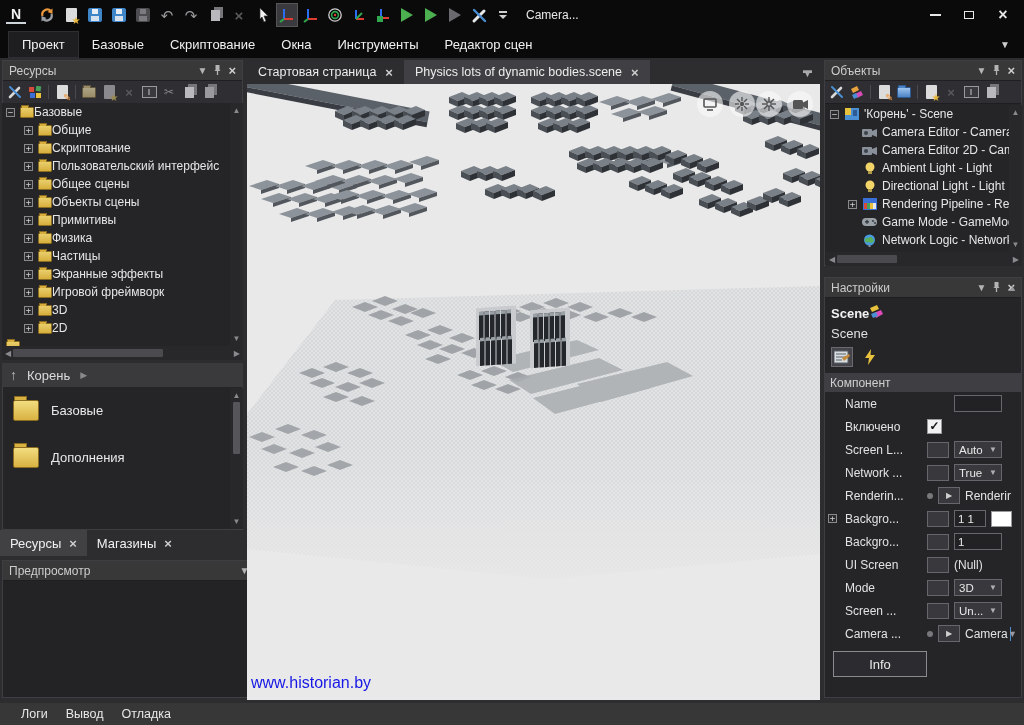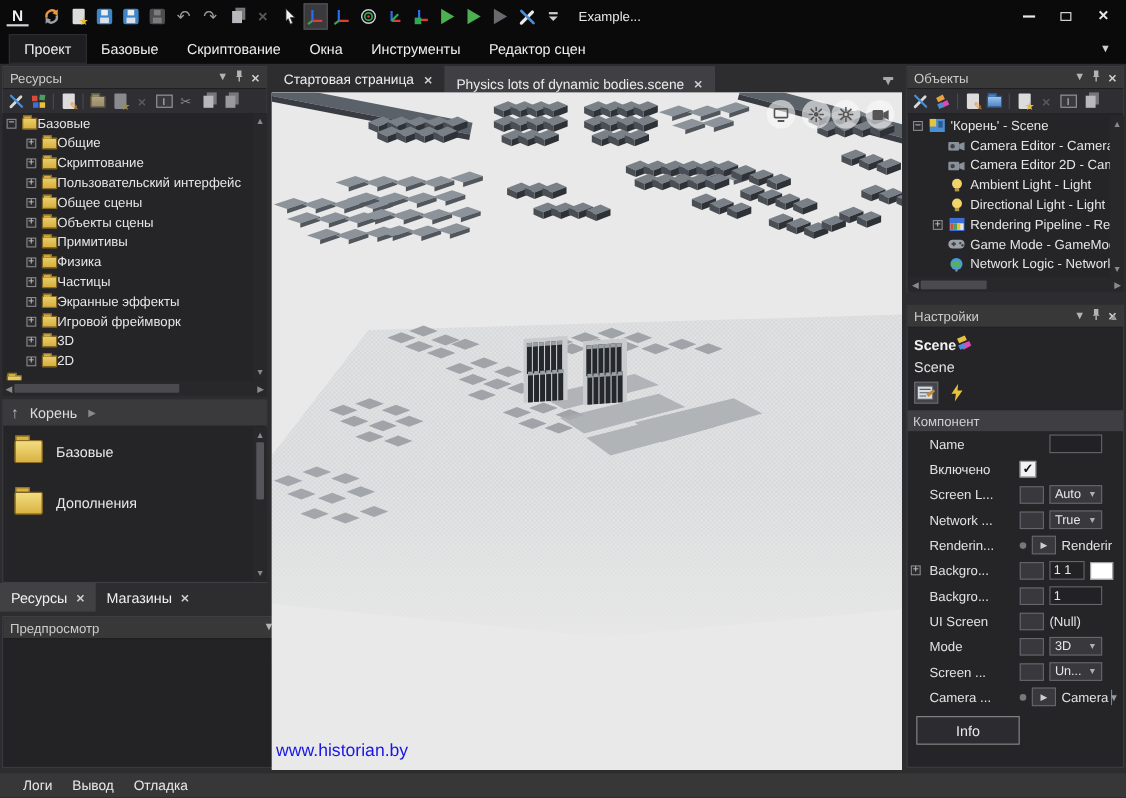--- a/index.html
+++ b/index.html
@@ -92,21 +92,21 @@
          display:flex;align-items:flex-start;}
   .ltab{display:flex;align-items:center;gap:8px;height:26px;padding:0 10px;color:#f0f0f0;font-size:13px;}
   .ltab.act{background:#414144;}
   .prev-panel{left:2px;top:560px;width:283px;height:138px;}
   .prev-body{position:absolute;left:0;top:20px;right:0;bottom:0;background:#232326;}
 
   
   .ctabs{position:absolute;left:247px;top:60px;width:573px;height:24px;background:#2d2d30;
          display:flex;align-items:center;}
   .ctab{display:flex;align-items:center;gap:9px;height:24px;padding:0 11px;color:#ececec;font-size:12.5px;white-space:nowrap;}
-  .ctab.act{background:#404044;align-items:flex-end;}
+  .ctab.act{background:#404044;}
   .ctab-ovf{margin-left:auto;color:#aaa;display:flex;flex-direction:column;align-items:center;line-height:4px;
             font-size:9px;padding-right:8px;}
   .viewport{position:absolute;left:247px;top:84px;width:573px;height:616px;background:#e9e9e9;overflow:hidden;}
   .vbtn{position:absolute;width:26px;height:26px;border-radius:50%;background:rgba(250,250,250,.6);
         display:flex;align-items:center;justify-content:center;}
   .watermark{position:absolute;left:4px;bottom:8px;color:#1616e6;font-size:16px;}
 
   
   .obj-panel{left:824px;top:60px;width:198px;height:206px;}
   .obj-tree{position:absolute;left:1px;top:44px;width:183px;height:147px;overflow:hidden;}
@@ -239,21 +239,21 @@
         <line x1="3" y1="14" x2="13" y2="4" stroke="#e8e8e8" stroke-width="3" stroke-linecap="round"></line>
         <line x1="3" y1="3" x2="14" y2="14" stroke="#4a8fd4" stroke-width="2.4" stroke-linecap="round"></line>
       </svg>
   </div>
   <div class="tbtn">
     <div style="display:flex;flex-direction:column;align-items:center;gap:2px;">
       <div style="width:8px;height:2px;background:#cfcfcf;"></div>
       <div style="width:0;height:0;border-top:4px solid #cfcfcf;border-left:4px solid transparent;border-right:4px solid transparent;"></div>
     </div>
   </div>
-  <span class="project-name">Example...</span>
+  <span class="project-name">Camera...</span>
   <div class="wbtns">
     <div class="wbtn">
         <div style="width:11px;height:2px;background:#e8e8e8;"></div>
       </div>
     <div class="wbtn">
         <div class="restore"></div>
       </div>
     <div class="wbtn" style="font-size:16px;font-weight:bold;">×</div>
   </div>
 </div>

